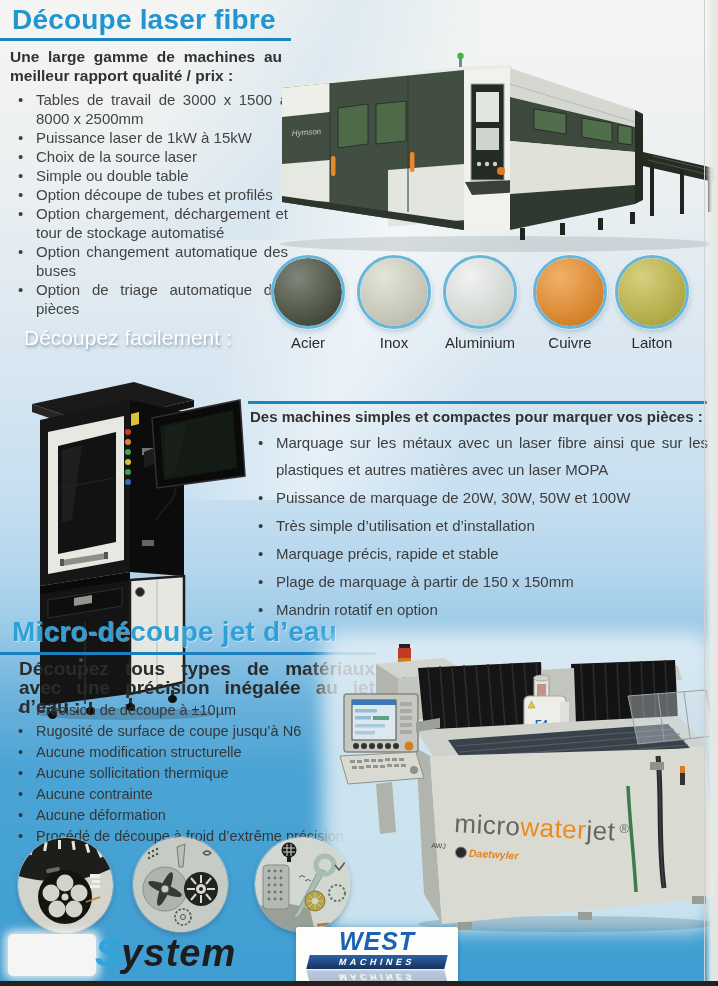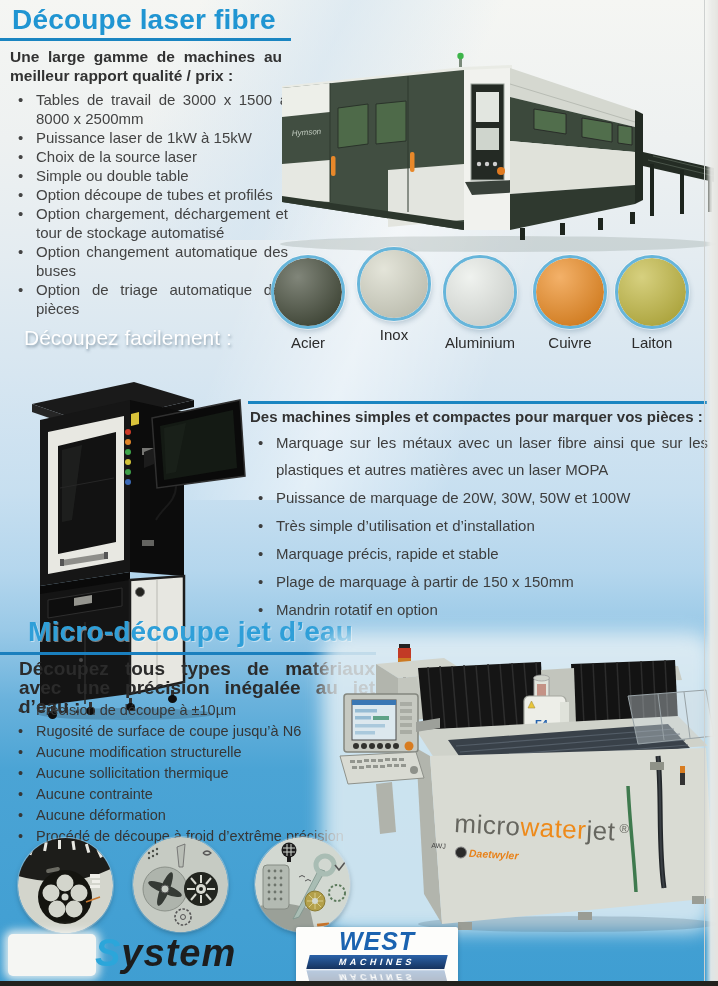--- a/index.html
+++ b/index.html
@@ -111,21 +111,21 @@
   </svg>
 
   <div class="caption-white" style="left:24px;top:326px;">Découpez facilement :</div>
   <div class="mat-col" style="left:263px;top:255px;">
     <div class="swatch">
         <div class="swatch-fill" style="background: rgb(74, 81, 64);"></div>
         <div class="swatch-gloss"></div>
       </div>
     <div class="mat-label">Acier</div>
   </div>
-  <div class="mat-col" style="left:349px;top:247px;">
+  <div class="mat-col" style="left:349px;top:255px;">
     <div class="swatch">
         <div class="swatch-fill" style="background: rgb(216, 217, 201);"></div>
         <div class="swatch-gloss"></div>
       </div>
     <div class="mat-label">Inox</div>
   </div>
   <div class="mat-col" style="left:435px;top:255px;">
     <div class="swatch">
         <div class="swatch-fill" style="background: rgb(233, 237, 232);"></div>
         <div class="swatch-gloss"></div>
@@ -203,21 +203,21 @@
   <div class="boldtxt" style="left:250px;top:407px;width:458px;font-size:15px;">Des machines simples et compactes pour marquer vos pièces :</div>
   <ul id="list2" class="blist" style="left:250px;top:429px;">
     <li>Marquage sur les métaux avec un laser fibre ainsi que sur les plastiques et autres matières avec un laser MOPA</li>
     <li>Puissance de marquage de 20W, 30W, 50W et 100W</li>
     <li>Très simple d’utilisation et d’installation</li>
     <li>Marquage précis, rapide et stable</li>
     <li>Plage de marquage à partir de 150 x 150mm</li>
     <li>Mandrin rotatif en option</li>
   </ul>
 
-  <div class="h-blue" style="left:28px;top:616px;font-size:28px;color:#2f9fd8;text-shadow:1px 1px 0 rgba(255,255,255,.45);">Micro-découpe jet d’eau</div>
+  <div class="h-blue" style="left:12px;top:616px;font-size:28px;color:#2f9fd8;text-shadow:1px 1px 0 rgba(255,255,255,.45);">Micro-découpe jet d’eau</div>
   <div class="rule" style="left:0;top:652px;width:376px;background:#1a7fbe;"></div>
   <div class="boldtxt" style="left:19px;top:659px;width:356px;font-size:19px;color:#2b2b2b;">Découpez tous types de matériaux avec une précision inégalée au jet d’eau :</div>
   <ul id="list3" class="blist" style="left:10px;top:700px;">
     <li>Précision de découpe à ±10µm</li>
     <li>Rugosité de surface de coupe jusqu’à N6</li>
     <li>Aucune modification structurelle</li>
     <li>Aucune sollicitation thermique</li>
     <li>Aucune contrainte</li>
     <li>Aucune déformation</li>
     <li>Procédé de découpe à froid d’extrême précision</li>

